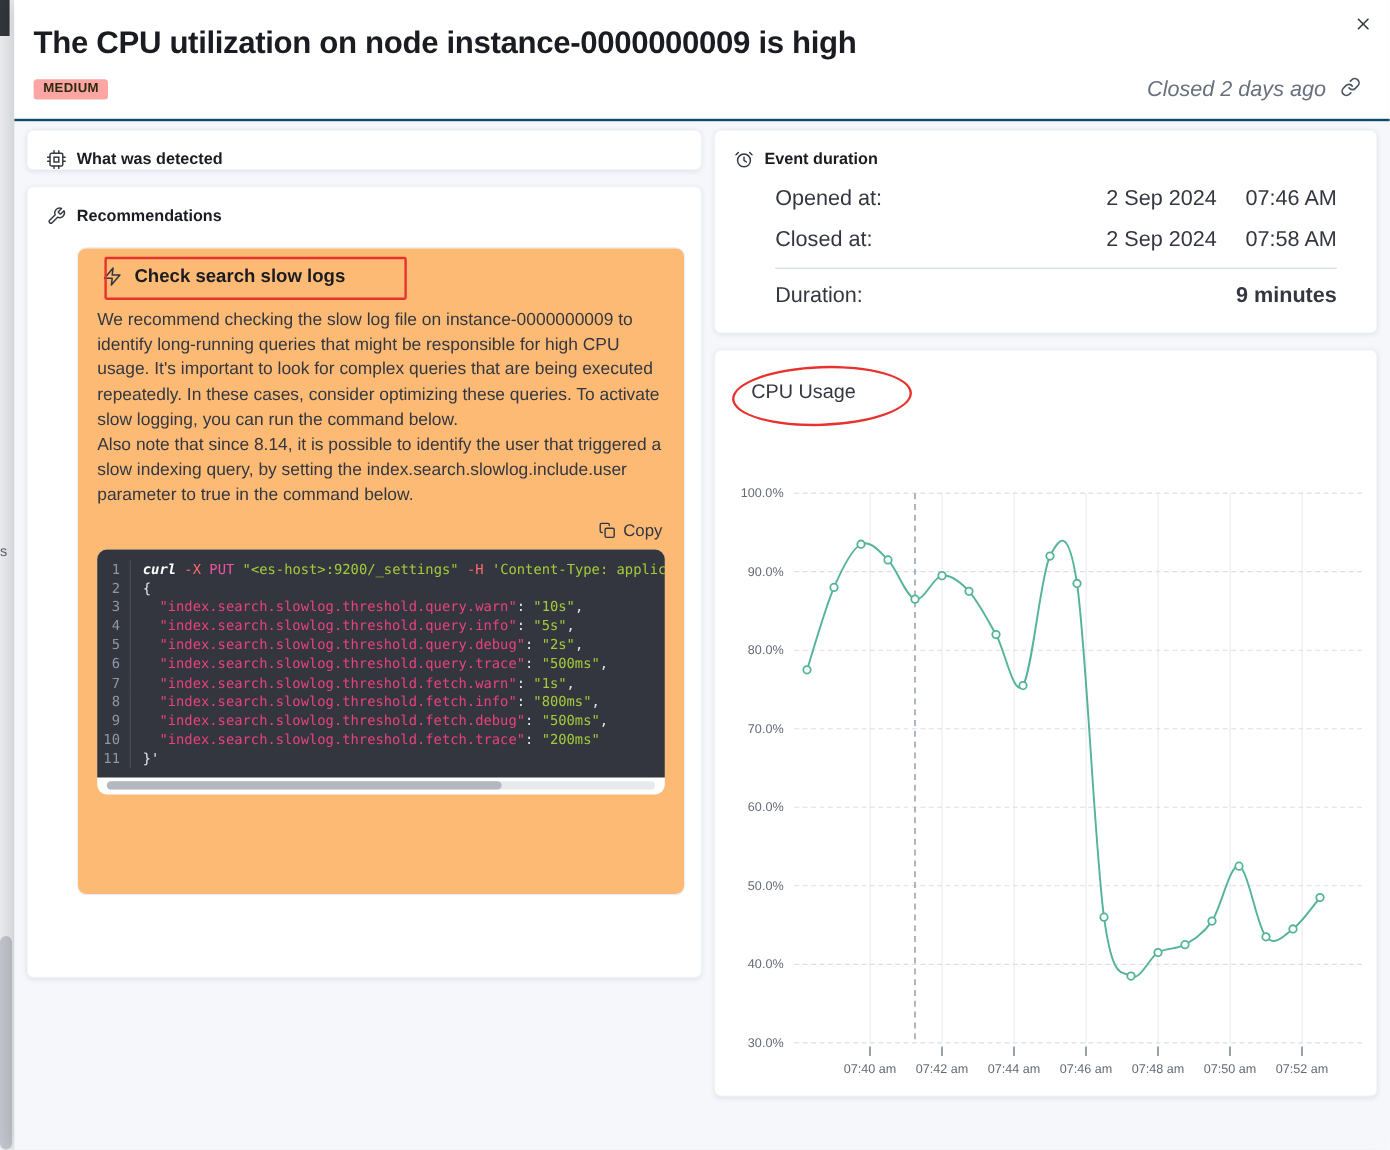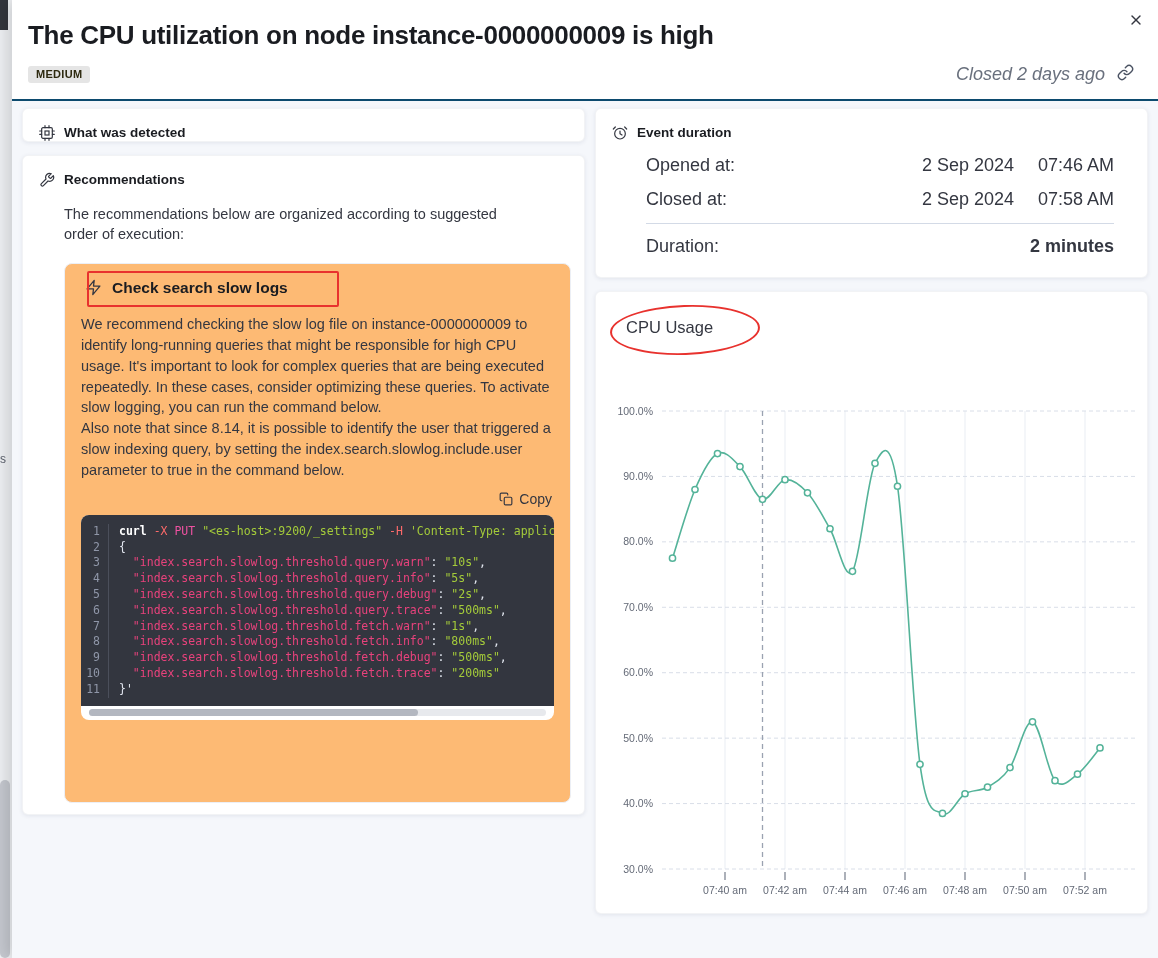--- a/index.html
+++ b/index.html
@@ -11,21 +11,21 @@
   .behind-dark { position:absolute; left:0; top:0; width:8px; height:30px; background:#33363D; }
   .behind-frag { position:absolute; left:0; top:452px; font-size:12px; color:#5a5f6b; }
   .behind-scroll { position:absolute; left:0; top:780px; width:10px; height:178px; background:#C6C9D0; border-radius:5px; }
 
   
   .flyout { position:absolute; left:12px; top:0; width:1146px; height:958px; background:#F5F7FB;
     box-shadow:-6px 0 14px rgba(0,0,0,.14); }
   .fly-header { position:relative; background:#fff; padding:20px 24px 14px 16px; border-bottom:2px solid #0c4a6e; }
   .title { font-size:26px; font-weight:700; color:#1A1C21; line-height:1.22; letter-spacing:-.3px; max-width:700px; }
   .badge-row { display:flex; align-items:center; margin-top:12px; }
-  .sev-badge { background:#e5e5e5; color:#2E2A10; font-size:11px; font-weight:700; letter-spacing:.3px;
+  .sev-badge { background:#fca5a5; color:#2E2A10; font-size:11px; font-weight:700; letter-spacing:.3px;
     padding:2px 8px 3px; border-radius:3px; }
   .header-meta { margin-left:auto; display:flex; align-items:flex-start; gap:12px; color:#69707D; font-size:18px;font-style:italic; }
   .close-btn { position:absolute; top:6px; right:8px; width:28px; height:28px; border:none; background:none;
     cursor:pointer; display:flex; align-items:center; justify-content:center; }
   .icon { flex:none; }
 
   
   .main { display:grid; grid-template-columns:563px 553px; gap:10px; padding:7px 10px 0; align-items:start; }
   .card { background:#fff; border-radius:6px; border:1px solid rgba(33,47,90,.06);
     box-shadow:0 1px 4px rgba(33,47,90,.09); }
@@ -49,21 +49,21 @@
   .rec-panel { margin:18px 13px 0 41px; background:#fdba74; border:1px solid #ECEFF5; border-radius:8px;
     padding:15px 16px 16px; min-height:540px; }
   .rec-header { position:relative; display:flex; align-items:center; gap:10px; font-size:15.5px; font-weight:700; color:#1A1C21; padding-left:4px; }
   .rec-body { margin-top:17px; font-size:14.5px; line-height:1.44; color:#343741; }
   .copy-row { display:flex; justify-content:flex-end; align-items:center; gap:6px; margin:10px 2px 8px; font-size:14px; color:#343741; cursor:pointer; }
 
   .code-wrap { background:#fff; border-radius:8px; }
   .code-block { background:#33363F; border-radius:8px 8px 0 0; padding:9px 0 8px; overflow:hidden; }
   .code-line { display:flex; font-family:"DejaVu Sans Mono", monospace; font-size:11.5px; line-height:15.8px; white-space:pre; }
   .ln { flex:none; width:28px; text-align:right; padding-right:8px; color:#8F96A8; border-right:1px solid #4B4F5B; margin-right:10px; }
-  .tk-kw { color:#FFFFFF; font-weight:bold; }
+  .tk-kw { color:#FFFFFF; font-weight:bold;font-style:italic; }
   .tk-fl { color:#FC6A6A; }
   .tk-pk { color:#F052A2; }
   .tk-key { color:#E8427C; }
   .tk-st { color:#A4CB3A; }
   .tk-pl { color:#E3E7F0; }
   .code-scroll { padding:3px 8px 4px; }
   .code-track { position:relative; height:7px; background:#E7E9ED; border-radius:4px; }
   .code-thumb { position:absolute; left:0; top:0; height:7px; width:72%; background:#B3B7C0; border-radius:4px; cursor:pointer; }
 
   
@@ -126,21 +126,20 @@
         </div>
       </section>
 
       <section class="card" style="margin-top:13px; min-height:660px;">
         <div class="card-head">
           <svg class="icon" width="16" height="16" viewBox="0 0 24 24" fill="none" stroke-width="1.8" stroke-linecap="round" stroke-linejoin="round">
               <path d="M14.7 6.3a1 1 0 0 0 0 1.4l1.6 1.6a1 1 0 0 0 1.4 0l3.77-3.77a6 6 0 0 1-7.94 7.94l-6.91 6.91a2.12 2.12 0 0 1-3-3l6.91-6.91a6 6 0 0 1 7.94-7.94l-3.76 3.76z"></path>
             </svg>
           <span>Recommendations</span>
         </div>
-        <p class="rec-intro" style="max-width:497px;">The recommendations below are organized according to suggested order of execution:</p>
 
         <div class="rec-panel">
           <div class="rec-header">
             <svg class="icon" width="17" height="17" viewBox="0 0 24 24" fill="none" stroke="#343741" stroke-width="1.8" stroke-linecap="round" stroke-linejoin="round">
                 <polygon points="13 2 3 14 12 14 11 22 21 10 12 10 13 2"></polygon>
               </svg>
             <span>Check search slow logs</span>
             <span class="annot annot-rect"></span>
           </div>
 
@@ -187,21 +186,21 @@
               <span class="dur-time">07:46 AM</span>
             </div>
             <div class="dur-row">
               <span class="dur-label">Closed at:</span>
               <span class="dur-date">2 Sep 2024</span>
               <span class="dur-time">07:58 AM</span>
             </div>
             <div class="dur-div"></div>
             <div class="dur-total">
               <span>Duration:</span>
-              <b>2 minutes</b>
+              <b>9 minutes</b>
             </div>
           </div>
       </section>
 
       <section class="card timeline-card" style="margin-top:13px;">
         <div class="chart-title-wrap">
           <span class="chart-title">CPU Usage</span>
           <span class="annot annot-ellipse-chart"></span>
         </div>
         <svg class="chart-svg" id="chartSvg" width="553" height="623" viewBox="0 0 553 623">

